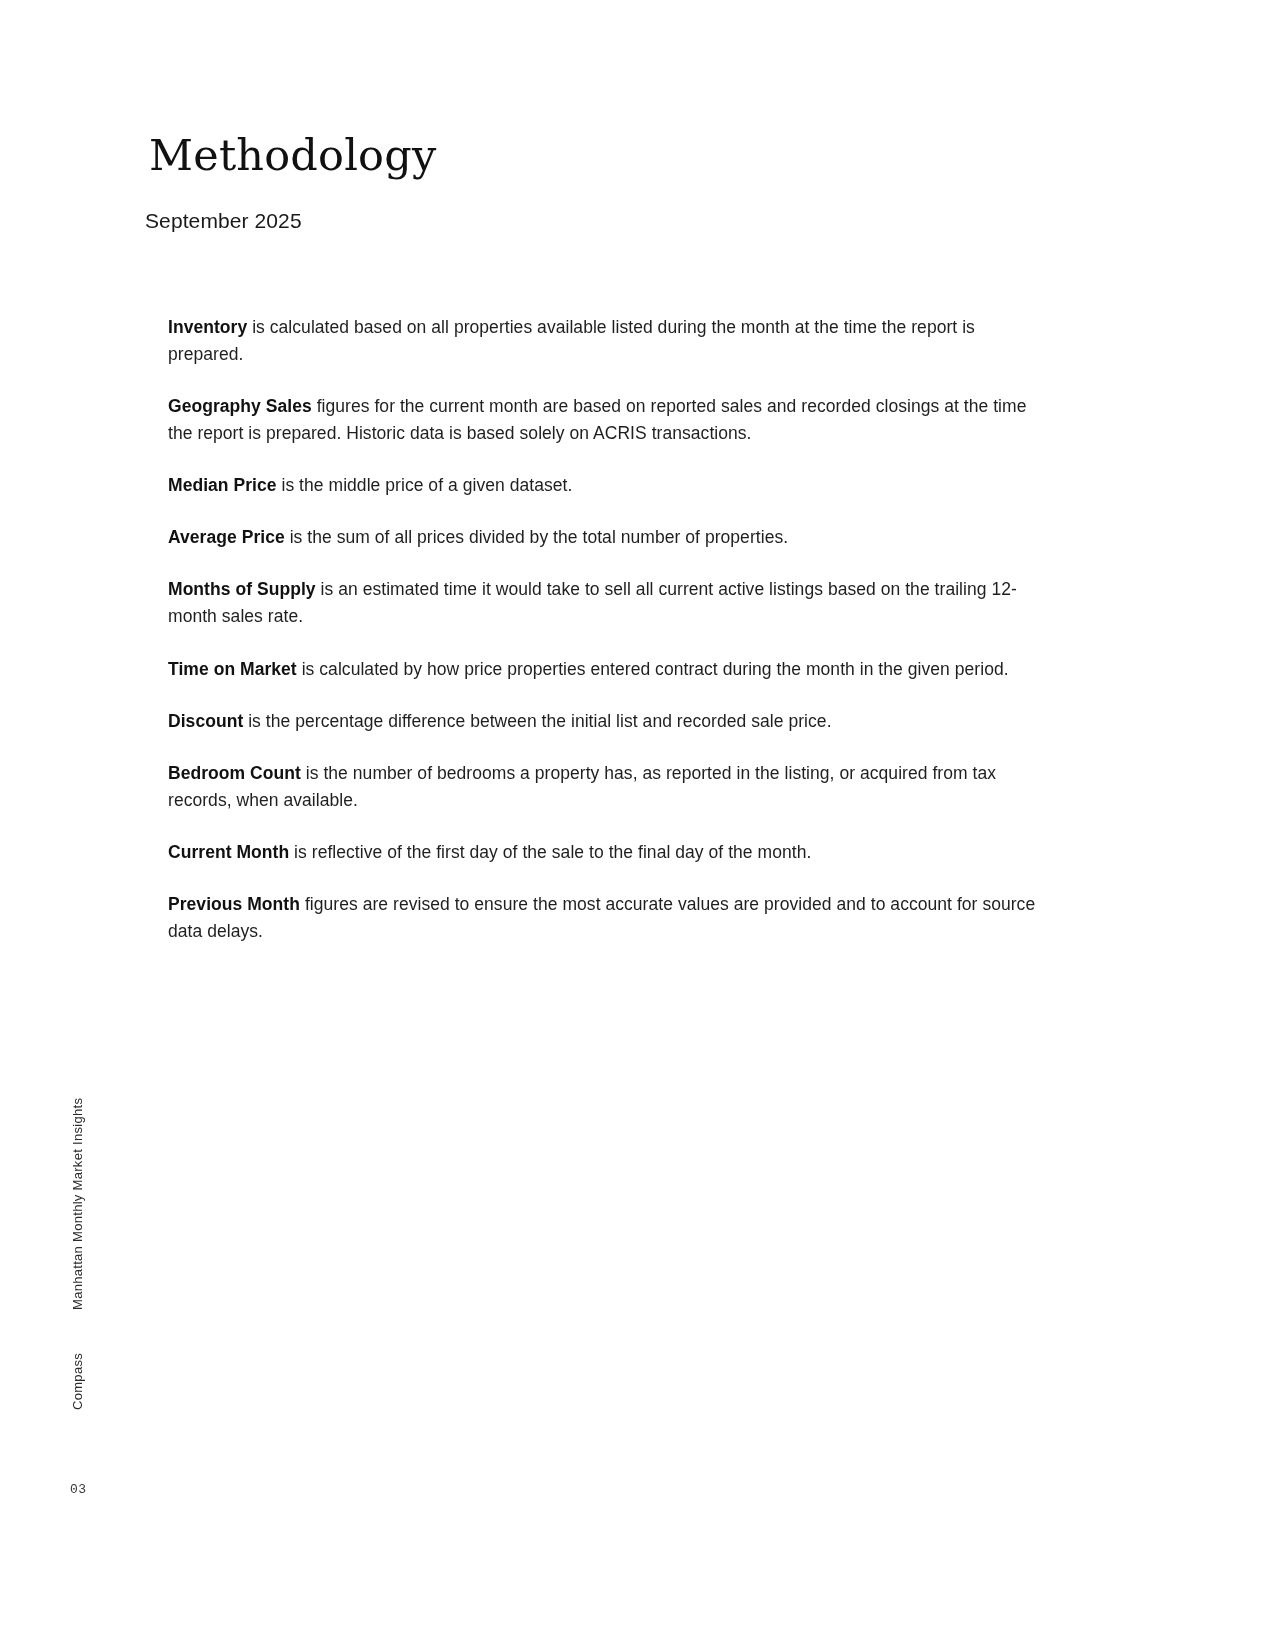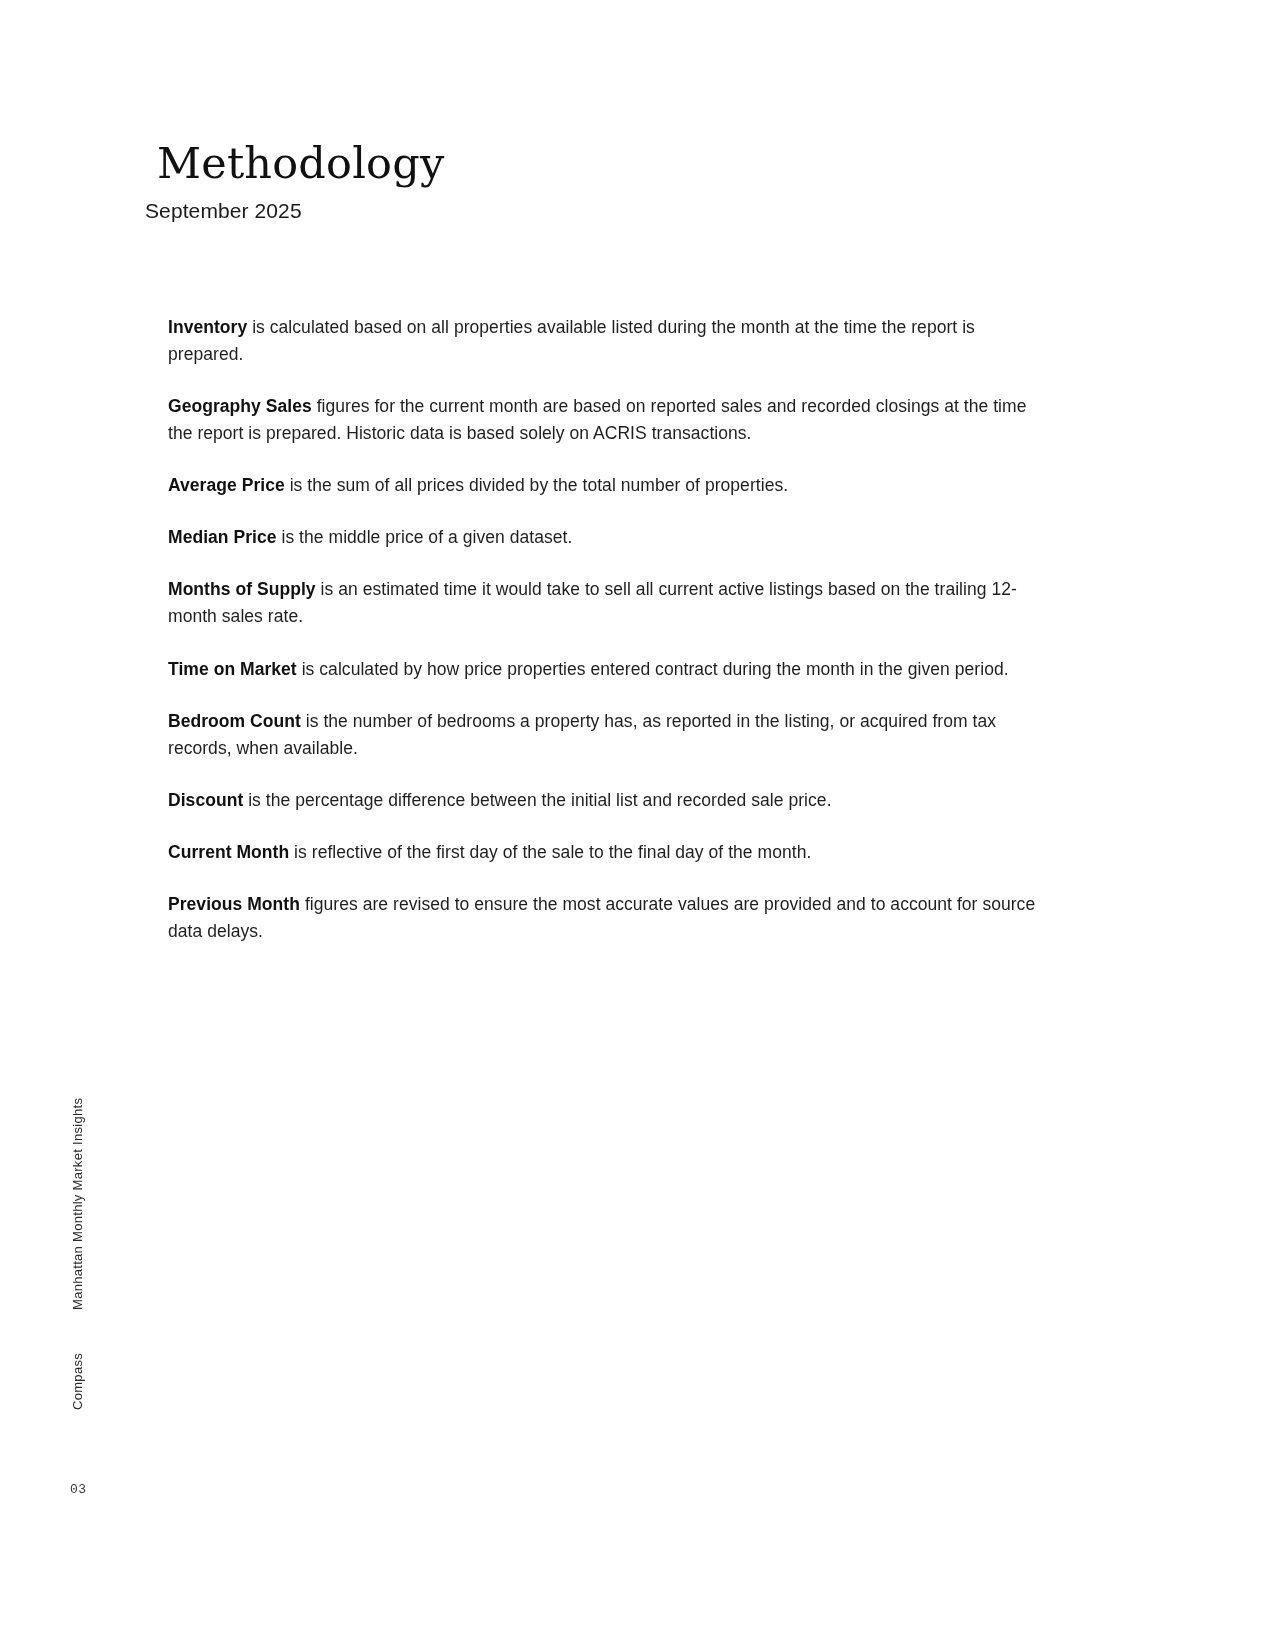--- a/index.html
+++ b/index.html
@@ -29,28 +29,28 @@
     top: 128px;
     width: 960px;
   }
   .page-title {
     font-family: "DejaVu Serif", "Liberation Serif", serif;
     font-size: 43px;
     font-weight: 400;
     letter-spacing: 0.2px;
     line-height: 1.1;
     color: #111111;
-    margin: 12px;
+    margin: 4px;
   }
   .page-subtitle {
     font-family: "Liberation Sans", sans-serif;
     font-size: 21px;
     font-weight: 400;
     color: #1a1a1a;
-    margin: 12px 0 0 0;
+    margin: 30px 0 0 0;
     letter-spacing: 0.1px;
   }
 
   
   .content {
     position: absolute;
     left: 168px;
     top: 296px;
     width: 885px;
   }
@@ -117,41 +117,41 @@
     <p class="entry">
       <span class="term">Inventory</span><span class="desc"> is calculated based on all properties available listed during the month at the time the report is prepared.</span>
     </p>
 
 
     <p class="entry">
       <span class="term">Geography Sales</span><span class="desc"> figures for the current month are based on reported sales and recorded closings at the time the report is prepared. Historic data is based solely on ACRIS transactions.</span>
     </p>
 
     <p class="entry">
-      <span class="term">Average Price</span><span class="desc"> is the sum of all prices divided by the total number of properties.</span>
+      <span class="term">Median Price</span><span class="desc"> is the middle price of a given dataset.</span>
     </p>
 
     <p class="entry">
-      <span class="term">Median Price</span><span class="desc"> is the middle price of a given dataset.</span>
+      <span class="term">Average Price</span><span class="desc"> is the sum of all prices divided by the total number of properties.</span>
     </p>
 
     <p class="entry">
       <span class="term">Months of Supply</span><span class="desc"> is an estimated time it would take to sell all current active listings based on the trailing 12-month sales rate.</span>
     </p>
 
     <p class="entry">
       <span class="term">Time on Market</span><span class="desc"> is calculated by how price properties entered contract during the month in the given period.</span>
     </p>
 
     <p class="entry">
-      <span class="term">Bedroom Count</span><span class="desc"> is the number of bedrooms a property has, as reported in the listing, or acquired from tax records, when available.</span>
+      <span class="term">Discount</span><span class="desc"> is the percentage difference between the initial list and recorded sale price.</span>
     </p>
 
     <p class="entry">
-      <span class="term">Discount</span><span class="desc"> is the percentage difference between the initial list and recorded sale price.</span>
+      <span class="term">Bedroom Count</span><span class="desc"> is the number of bedrooms a property has, as reported in the listing, or acquired from tax records, when available.</span>
     </p>
 
     <p class="entry">
       <span class="term">Current Month</span><span class="desc"> is reflective of the first day of the sale to the final day of the month.</span>
     </p>
 
     <p class="entry">
       <span class="term">Previous Month</span><span class="desc"> figures are revised to ensure the most accurate values are provided and to account for source data delays.</span>
     </p>
 

